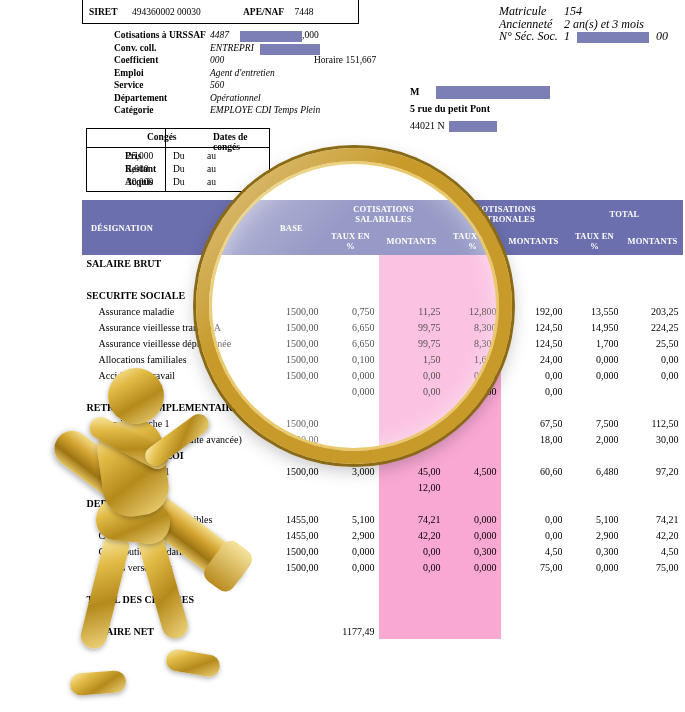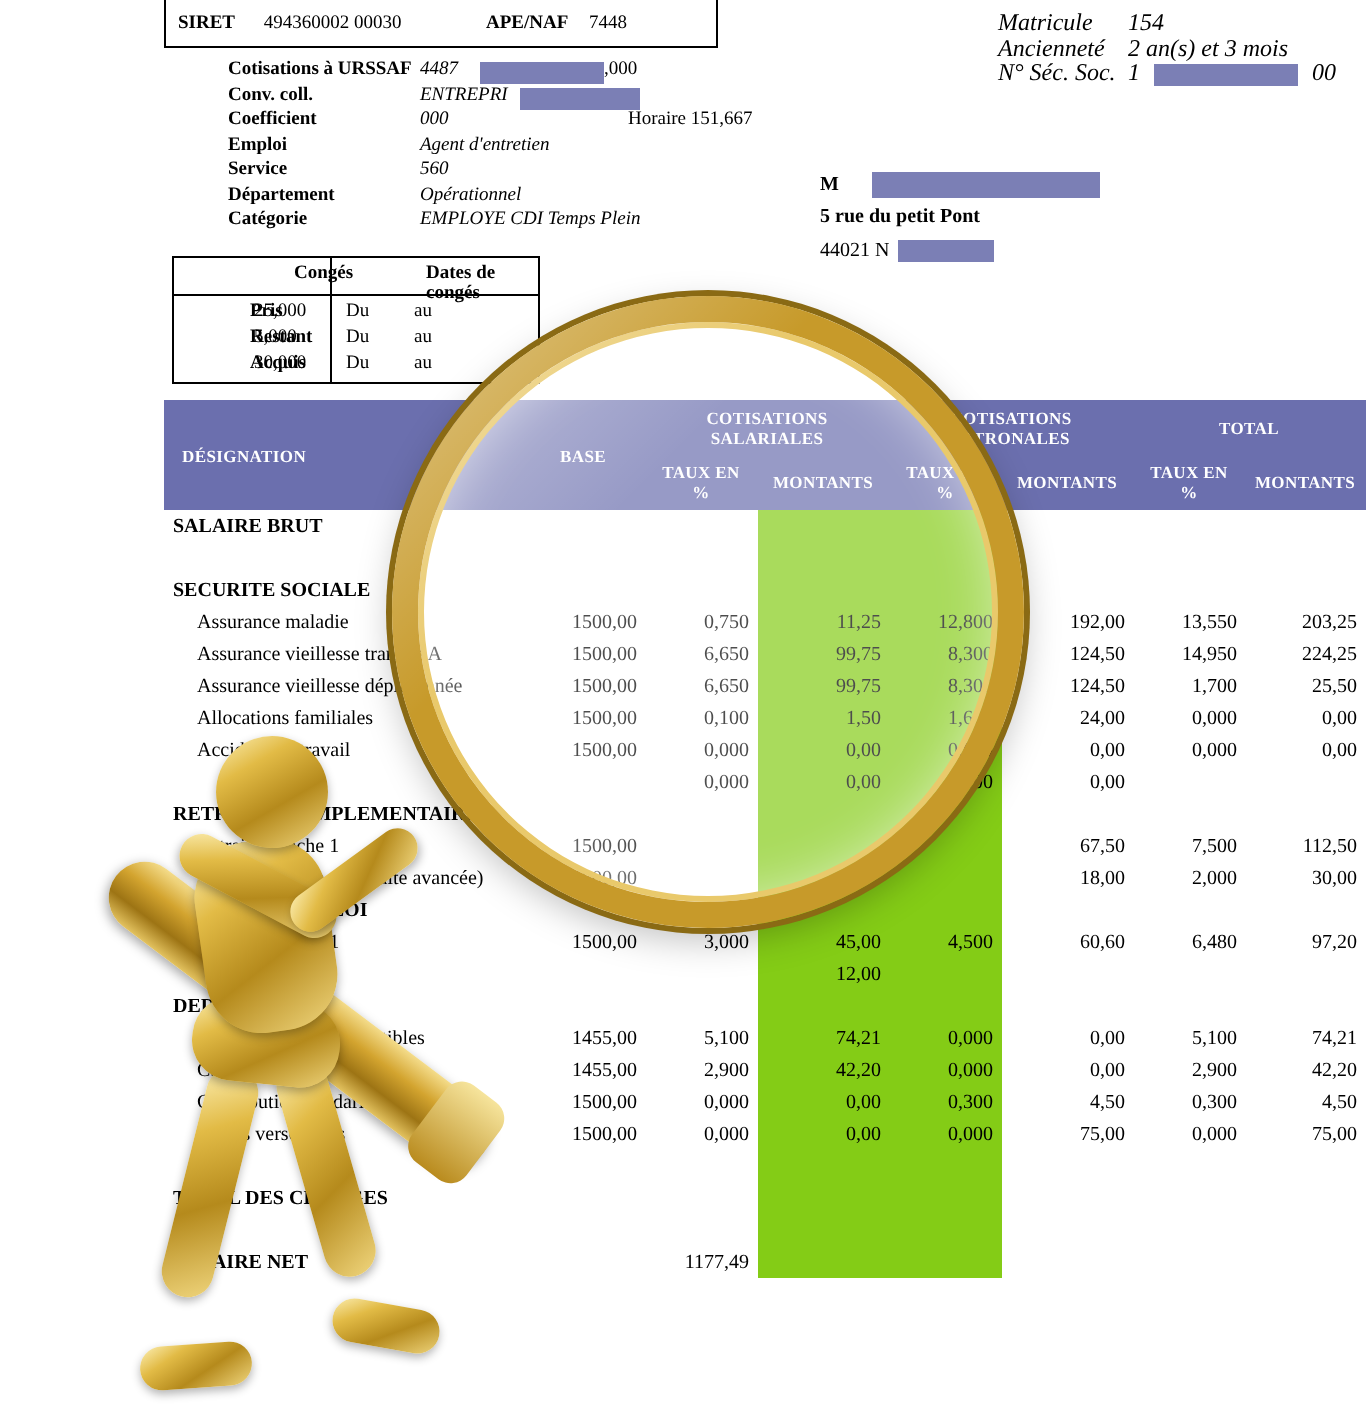--- a/index.html
+++ b/index.html
@@ -90,21 +90,21 @@
     letter-spacing: .2px;
   }
   #pay-table th.desig { text-align: left; padding-left: 8px; }
   #pay-table td {
     padding: 1px 4px;
     font-size: 10px;
     height: 14px;
   }
   #pay-table td.num { text-align: right; }
   #pay-table td.desc { text-align: left; }
-  .shade { background: #84cc16; }
+  .shade { background: #f9a8d4; }
   .section-title { font-weight: bold; }
   .indent { padding-left: 16px !important; }
 
   
   #magnifier {
     left: 196px; top: 148px;
     width: 316px; height: 316px;
     border-radius: 50%;
     box-sizing: border-box;
     border: 13px solid #c79a2a;

